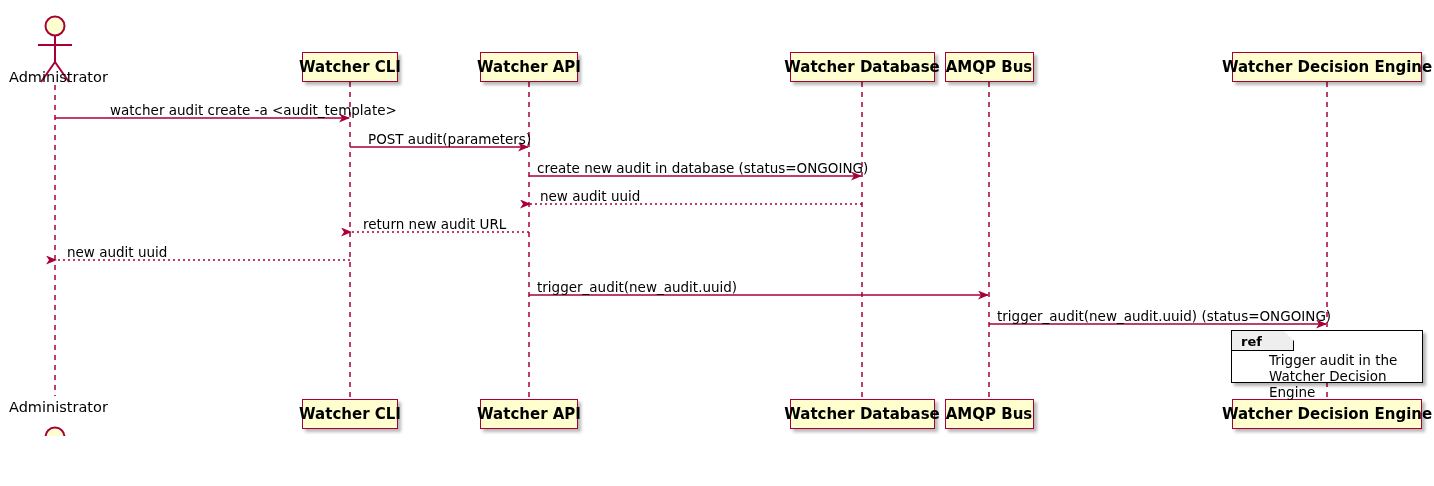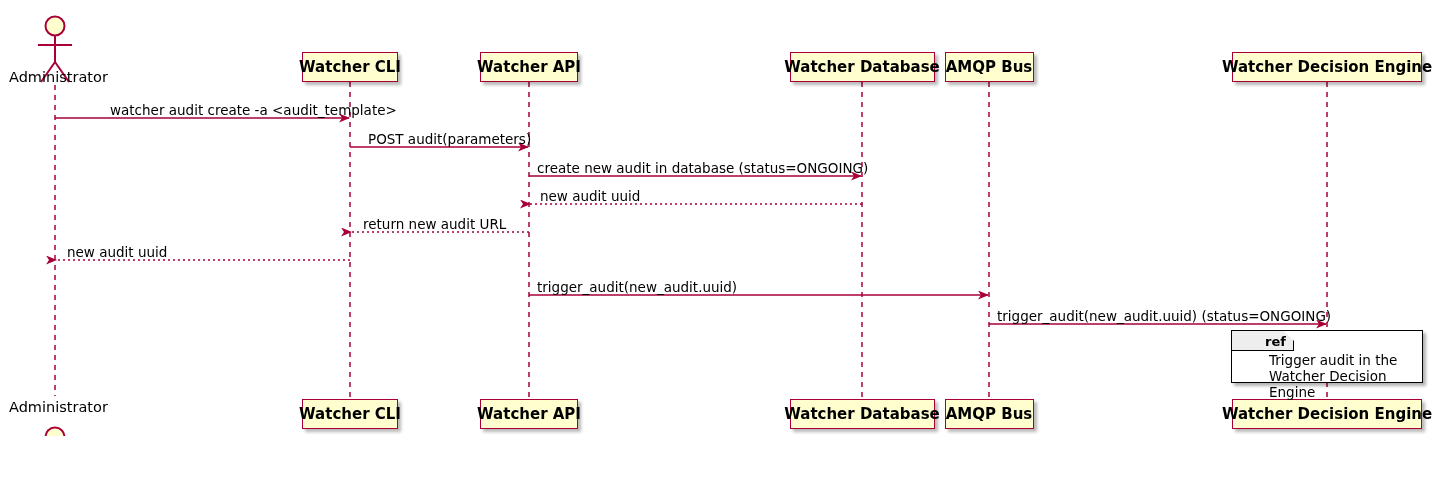--- a/index.html
+++ b/index.html
@@ -158,19 +158,19 @@
       <div class="msg-label" style="left: 63px; top: 104px; margin-left: 47px;">watcher audit create -a &lt;audit_template&gt;</div>
       <div class="msg-label" style="left: 368px; top: 133px;">POST audit(parameters)</div>
       <div class="msg-label" style="left: 537px; top: 162px;">create new audit in database (status=ONGOING)</div>
       <div class="msg-label" style="left: 540px; top: 190px;">new audit uuid</div>
       <div class="msg-label" style="left: 363px; top: 218px;">return new audit URL</div>
       <div class="msg-label" style="left: 67px; top: 246px;">new audit uuid</div>
       <div class="msg-label" style="left: 537px; top: 281px;">trigger_audit(new_audit.uuid)</div>
       <div class="msg-label" style="left: 997px; top: 310px;">trigger_audit(new_audit.uuid) (status=ONGOING)</div>
       <div class="ref-frame" style="left: 1231px; top: 330px; width: 192px; height: 53px;">
         <div class="ref-tab" style="width: 62px; clip-path: polygon(0px 0px, 52px 0px, 62px 10px, 62px 100%, 0px 100%); border-right: 1.6px solid rgb(0, 0, 0);"></div>
-        <div class="ref-tab-label" style="left: 9px; top: 4px; margin-left: 24px;">ref</div>
+        <div class="ref-tab-label" style="left: 9px; top: 4px;">ref</div>
         <div class="ref-body" style="left: 16px; top: 21px;">Trigger audit in the
 Watcher Decision Engine</div>
       </div>
     </div>
 
 </div>
 
 </body></html>

